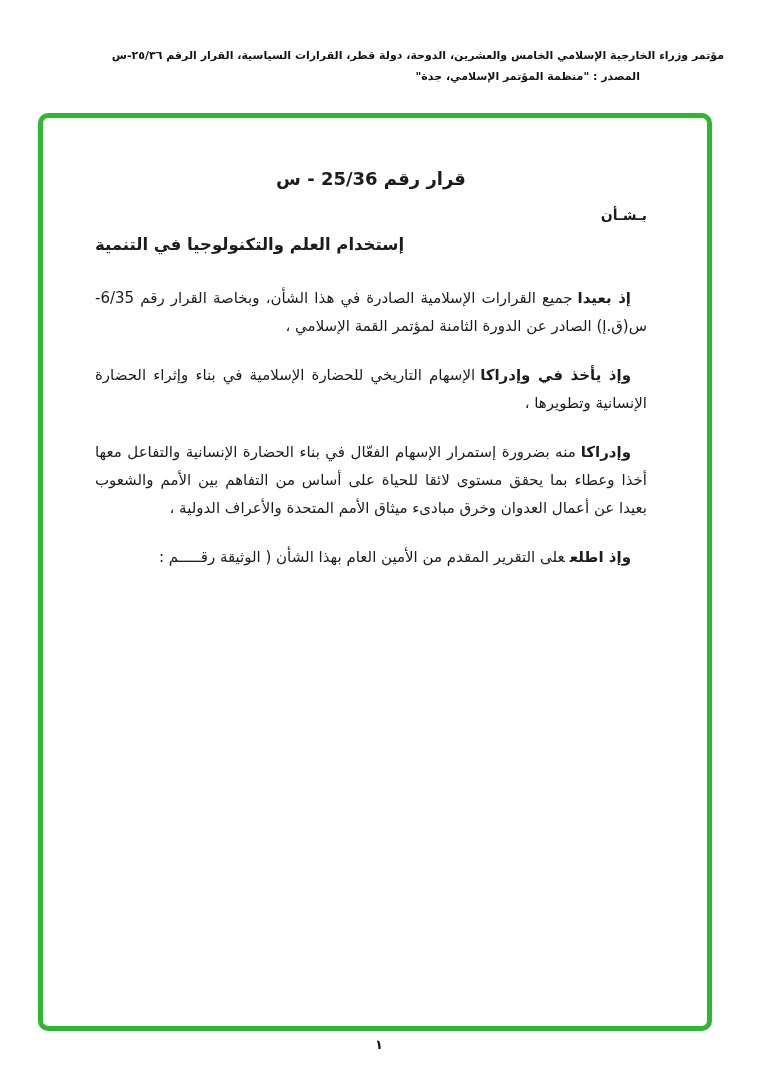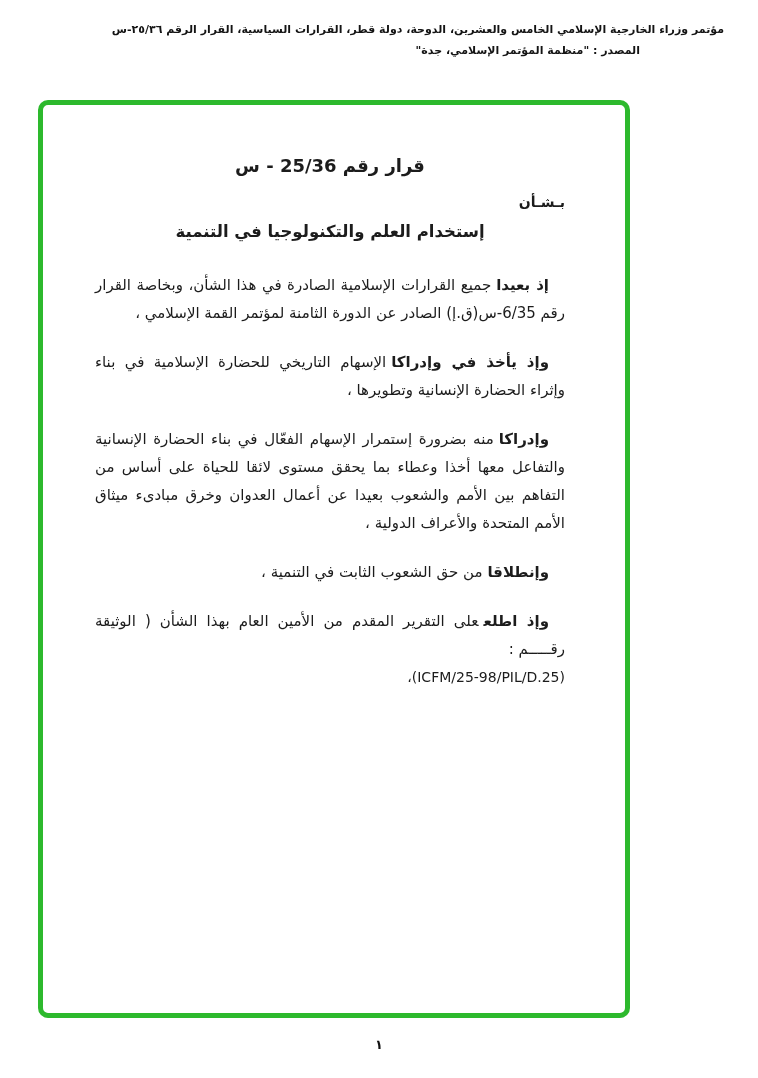--- a/index.html
+++ b/index.html
@@ -1,16 +1,16 @@
 <!DOCTYPE html>
 <html lang="ar" dir="rtl" style="--green: #2db92d;"><head>
 <meta charset="utf-8">
 <style>
   :root { --green: #2db92d; --ink: #1c1c1c; }
-  * { box-sizing: border-box; }
+  * { box-sizing: border-box; margin-top: 13px; }
   html, body { margin: 0; padding: 0; background: #ffffff; }
   .page {
     position: relative;
     width: 758px;
     height: 1078px;
     margin: 0 auto;
     background: #ffffff;
     direction: rtl;
     font-family: "DejaVu Sans", sans-serif;
     color: var(--ink);
@@ -30,41 +30,41 @@
   }
   .top-header .line2 {
     margin-top: 6px;
     padding-right: 84px;
   }
   
   .doc-frame {
     position: absolute;
     top: 100px;
     left: 38px;
-    width: 592px;
+    width: 674px;
     height: 918px;
     border: 5px solid var(--green);
     border-radius: 10px;
     background: #ffffff;
     padding: 50px 60px 20px 52px;
   }
   .doc-title {
     text-align: center;
     font-size: 18px;
     font-weight: bold;
     margin: 0 0 18px 0;
   }
   .doc-about {
     text-align: right;
     font-size: 14px;
     font-weight: bold;
     margin: 0 0 12px 0;
   }
   .doc-subject {
-    text-align: center;
+    text-align: left;
     font-size: 16.5px;
     font-weight: bold;
     margin: 0 0 30px 0;
   }
   .doc-body {
     font-size: 15px;
     line-height: 28px;
     text-align: justify;
   }
   .para {
@@ -109,26 +109,24 @@
 
     <div class="doc-body">
 
 
       <p class="para"><span class="lead">إذ بعيدا</span><span class="ptext">جميع القرارات الإسلامية الصادرة في هذا الشأن، وبخاصة القرار رقم 6/35-س(ق.إ) الصادر عن الدورة الثامنة لمؤتمر القمة الإسلامي ،</span></p>
 
       <p class="para"><span class="lead">وإذ يأخذ في وإدراكا</span><span class="ptext">الإسهام التاريخي للحضارة الإسلامية في بناء وإثراء الحضارة الإنسانية وتطويرها ،</span></p>
 
       <p class="para"><span class="lead">وإدراكا</span><span class="ptext">منه بضرورة إستمرار الإسهام الفعّال في بناء الحضارة الإنسانية والتفاعل معها أخذا وعطاء بما يحقق مستوى لائقا للحياة على أساس من التفاهم بين الأمم والشعوب بعيدا عن أعمال العدوان وخرق مبادىء ميثاق الأمم المتحدة والأعراف الدولية ،</span></p>
 
-      <p class="para"><span class="lead">وإنطلاقا</span><span class="ptext">من حق الشعوب الثابت في التنمية ،</span></p>
 
 
 
       <p class="para"><span class="lead">وإذ اطلع</span><span class="ptext">على التقرير المقدم من الأمين العام بهذا الشأن ( الوثيقة رقـــــم :</span></p>
 
-      <div class="doc-ref">(ICFM/25-98/PIL/D.25)،</div>
 
     </div>
   </div>
 
   <div class="page-number">١</div>
 
 </div>
 
 </body></html>

